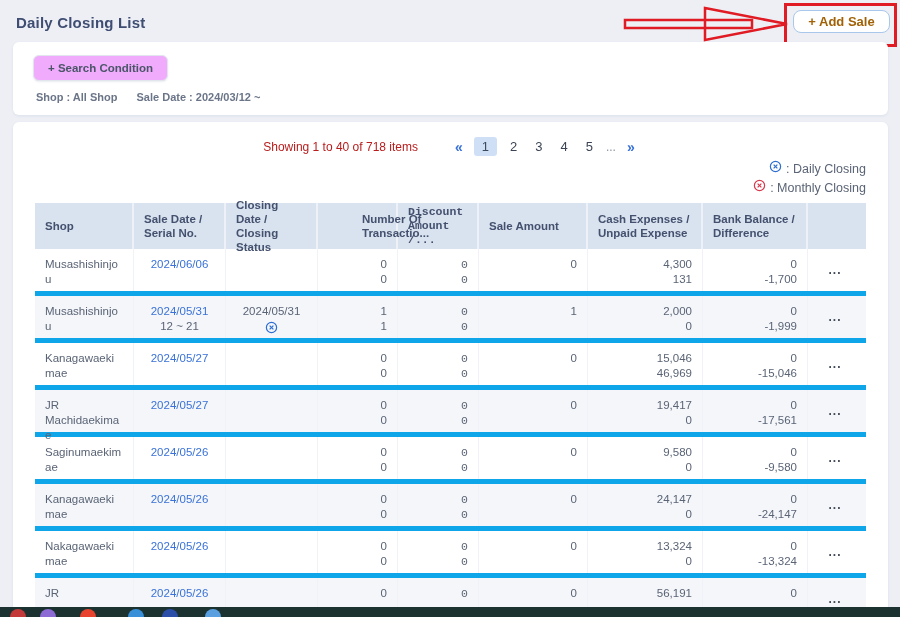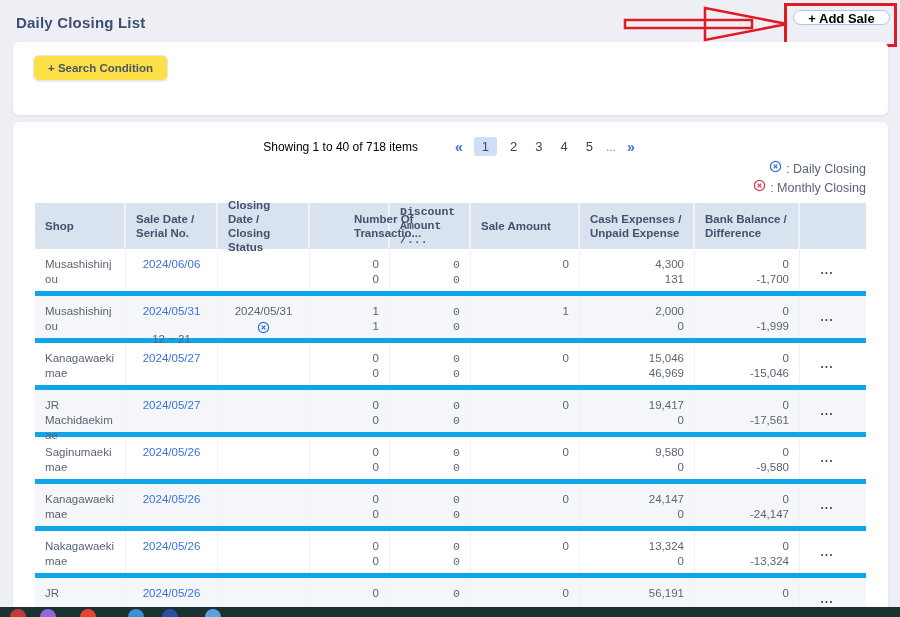--- a/index.html
+++ b/index.html
@@ -3,61 +3,61 @@
 <meta charset="utf-8">
 <style>
   * { margin:0; padding:0; box-sizing:border-box; }
   html,body { width:900px; height:617px; }
   body { font-family:"Liberation Sans", sans-serif; background:#edeff5; }
   .screen { position:relative; width:900px; height:617px; overflow:hidden; background:#edeff5; }
 
   
   .page-title { position:absolute; left:16px; top:14px; font-size:15px; font-weight:700; color:#3f4d73; letter-spacing:.2px; }
   .add-sale-box { position:absolute; left:784px; top:3px; width:113px; height:44px; border:3px solid #e01b24; }
-  .add-sale-btn { position:absolute; left:793px; top:10px; width:97px; height:15px; background:#fff; border:1px solid #a9c7ea; border-radius:8px; color:#000000; font-size:13px; font-weight:700; font-family:"Liberation Sans",sans-serif; cursor:pointer; }
+  .add-sale-btn { position:absolute; left:793px; top:10px; width:97px; height:23px; background:#fff; border:1px solid #a9c7ea; border-radius:8px; color:#a16207; font-size:13px; font-weight:700; font-family:"Liberation Sans",sans-serif; cursor:pointer; }
   .arrow-annot { position:absolute; left:600px; top:0; width:200px; height:50px; pointer-events:none; }
 
   
   .card { position:absolute; left:13px; background:#fff; border-radius:6px; box-shadow:0 1px 3px rgba(40,60,100,.08); }
   .card-search { top:42px; width:875px; height:73px; }
   .card-table  { top:122px; width:875px; height:540px; }
 
-  .search-btn { position:absolute; left:20px; top:13px; height:26px; padding:0 14px; background:#fde047; border:1px solid #e1e5ec; border-radius:6px; box-shadow:0 1px 2px rgba(40,60,100,.10); font-size:11.5px; font-weight:700; color:#4a5568; font-family:"Liberation Sans",sans-serif; cursor:pointer; }
+  .search-btn { position:absolute; left:20px; top:13px; height:26px; padding:0 14px; background:#f0abfc; border:1px solid #e1e5ec; border-radius:6px; box-shadow:0 1px 2px rgba(40,60,100,.10); font-size:11.5px; font-weight:700; color:#4a5568; font-family:"Liberation Sans",sans-serif; cursor:pointer; }
   .filters { position:absolute; left:23px; top:49px; font-size:11px; font-weight:700; color:#6b7588; }
   .filters span { margin-right:16px; }
 
   
   .pg-row { position:absolute; left:0; top:15px; width:100%; display:flex; justify-content:center; align-items:center; gap:8px; }
-  .pg-summary { font-size:12px; color:#000000; margin-right:26px; }
+  .pg-summary { font-size:12px; color:#b91c1c; margin-right:26px; }
   .pg-nav { font-size:14px; font-weight:700; color:#3a72d8; cursor:pointer; padding:0 3px; }
   .pg-page { font-size:13px; color:#3b4454; cursor:pointer; padding:2px 5px; border-radius:3px; }
   .pg-page.active { background:#cfe0f6; color:#3d4a5c; padding:2px 8px; }
   .pg-ellipsis { font-size:12px; color:#8a93a3; }
 
   
   .legend { position:absolute; right:22px; top:38px; text-align:right; font-size:12.5px; color:#5a6475; line-height:19px; }
   .legend .row { display:flex; justify-content:flex-end; align-items:flex-start; gap:4px; }
   .cx-icon { width:13px; height:13px; display:inline-block; vertical-align:-2px; }
 
   
   .tbl { position:absolute; left:22px; top:81px; width:831px; font-size:11.5px; color:#5a6475; }
   .thead { display:flex; background:#d9e2ef; height:46px; }
   .th { display:flex; align-items:center; padding:4px 10px; font-weight:700; color:#44516e; border-right:2px solid #eef2f8; line-height:14px; }
   .th:last-child { border-right:none; }
   .tr { display:flex; height:47px; border-bottom:5px solid #0ea5e9; background:#fff; }
   .tr.alt { background:#f4f6fa; }
   .td { padding:8px 10px; border-right:1px solid #f0f2f7; line-height:15px; }
   .td:last-child { border-right:none; }
-  .c1 { width:91px; } .c2 { width:92px; } .c3 { width:92px; } .c4 { width:80px;padding-left:44px; }
+  .c1 { width:99px; } .c2 { width:92px; } .c3 { width:92px; } .c4 { width:80px;padding-left:44px; }
   .c5 { width:81px;font-family:Liberation Mono, monospace; } .c6 { width:109px; } .c7 { width:115px; } .c8 { width:105px; } .c9 { width:54px; }
   .td.c1 { overflow-wrap:break-word; word-break:break-word; }
   .td.c2, .td.c3 { text-align:center; }
   .td.num { text-align:right; }
   .date-link { color:#3a72d8; text-decoration:none; cursor:pointer; }
-  .serial { color:#5a6475; margin-top:13px; }
+  .serial { color:#5a6475; margin-top:0; }
   .closing-icon { display:inline-block; margin-top:2px; }
   .dots-btn { background:none; border:none; font-weight:800; font-size:12px; letter-spacing:1px; color:#3f4856; cursor:pointer; font-family:"Liberation Sans",sans-serif; display:block; margin:6px auto 0; }
 
   
   .taskbar { position:absolute; left:0; bottom:0; width:900px; height:10px; background:#1b3230; overflow:hidden; z-index:20; }
   .tb-icon { position:absolute; top:2px; width:16px; height:16px; border-radius:50%; }
 </style>
 </head>
 <body>
 
@@ -68,20 +68,24 @@
   <svg class="arrow-annot" viewBox="0 0 200 50">
     <rect x="25" y="20" width="127" height="8" fill="none" stroke="#e01b24" stroke-width="2.5"></rect>
     <polygon points="105,8 187,24 105,40" fill="none" stroke="#e01b24" stroke-width="2.5"></polygon>
   </svg>
 
   <div class="add-sale-box"></div>
   <button class="add-sale-btn">+ Add Sale</button>
 
   <div class="card card-search">
     <button class="search-btn">+ Search Condition</button>
+    <div class="filters">
+      <span>Shop : All Shop</span>
+      <span>Sale Date : 2024/03/12 ~</span>
+    </div>
   </div>
 
   <div class="card card-table">
 
     <div class="pg-row">
       <span class="pg-summary">Showing 1 to 40 of 718 items</span>
       <span class="pg-nav">«</span>
       <span id="pg-pages" style="display:flex;gap:8px;align-items:center;">
           <span class="pg-page active">1</span>
           <span class="pg-page">2</span>

